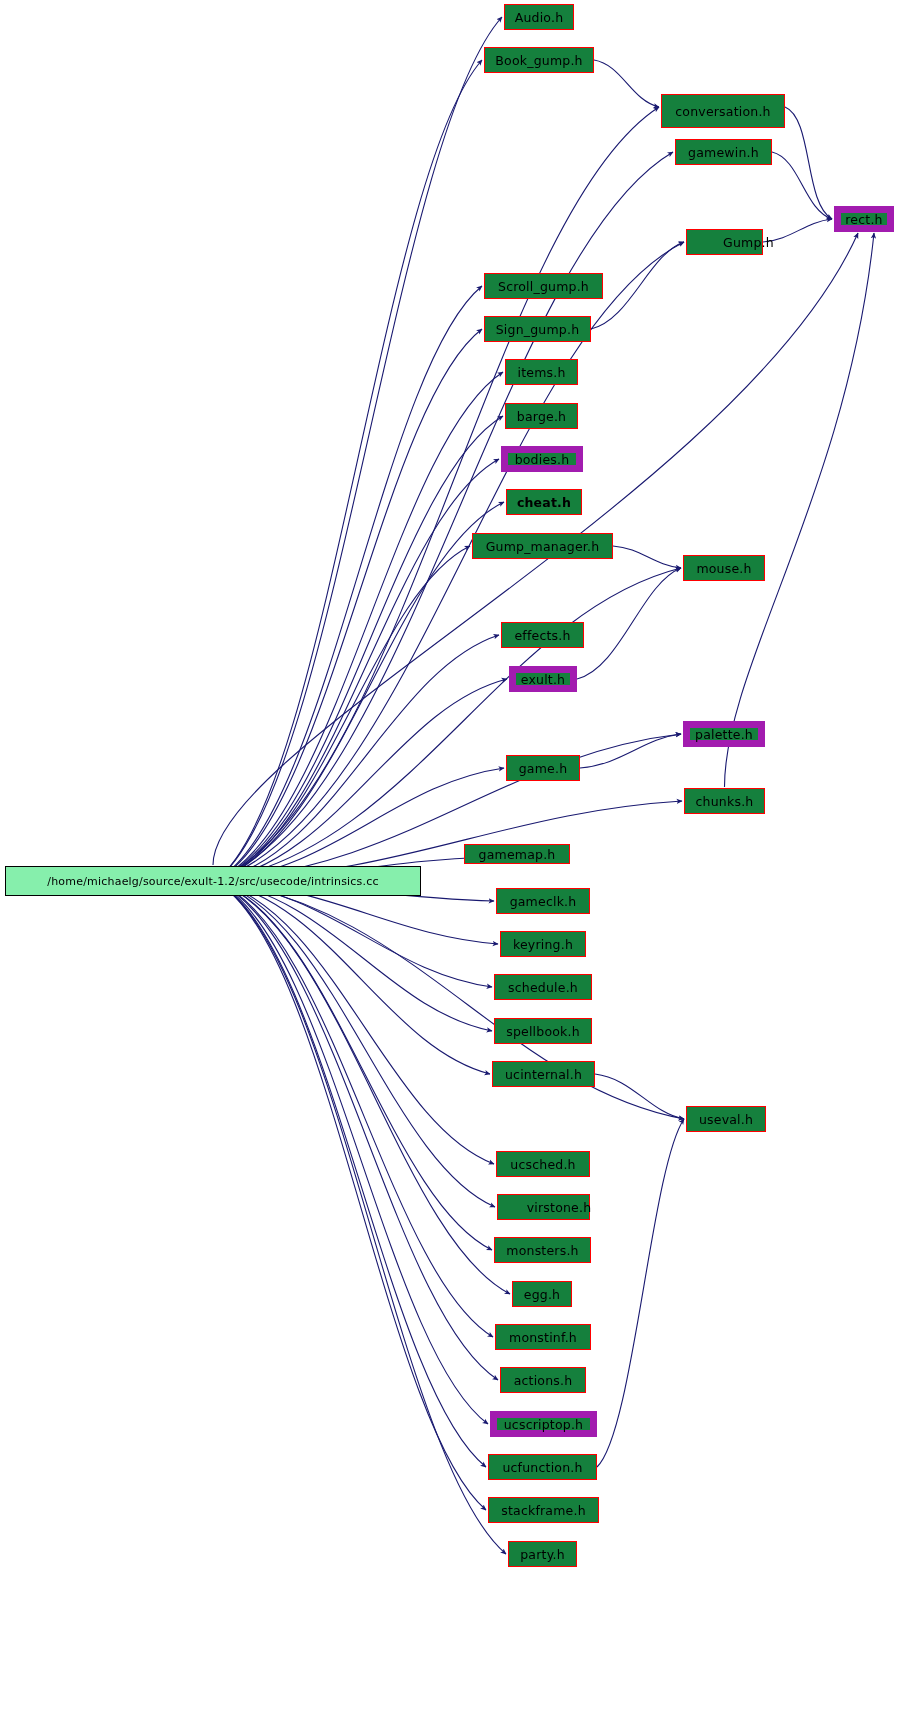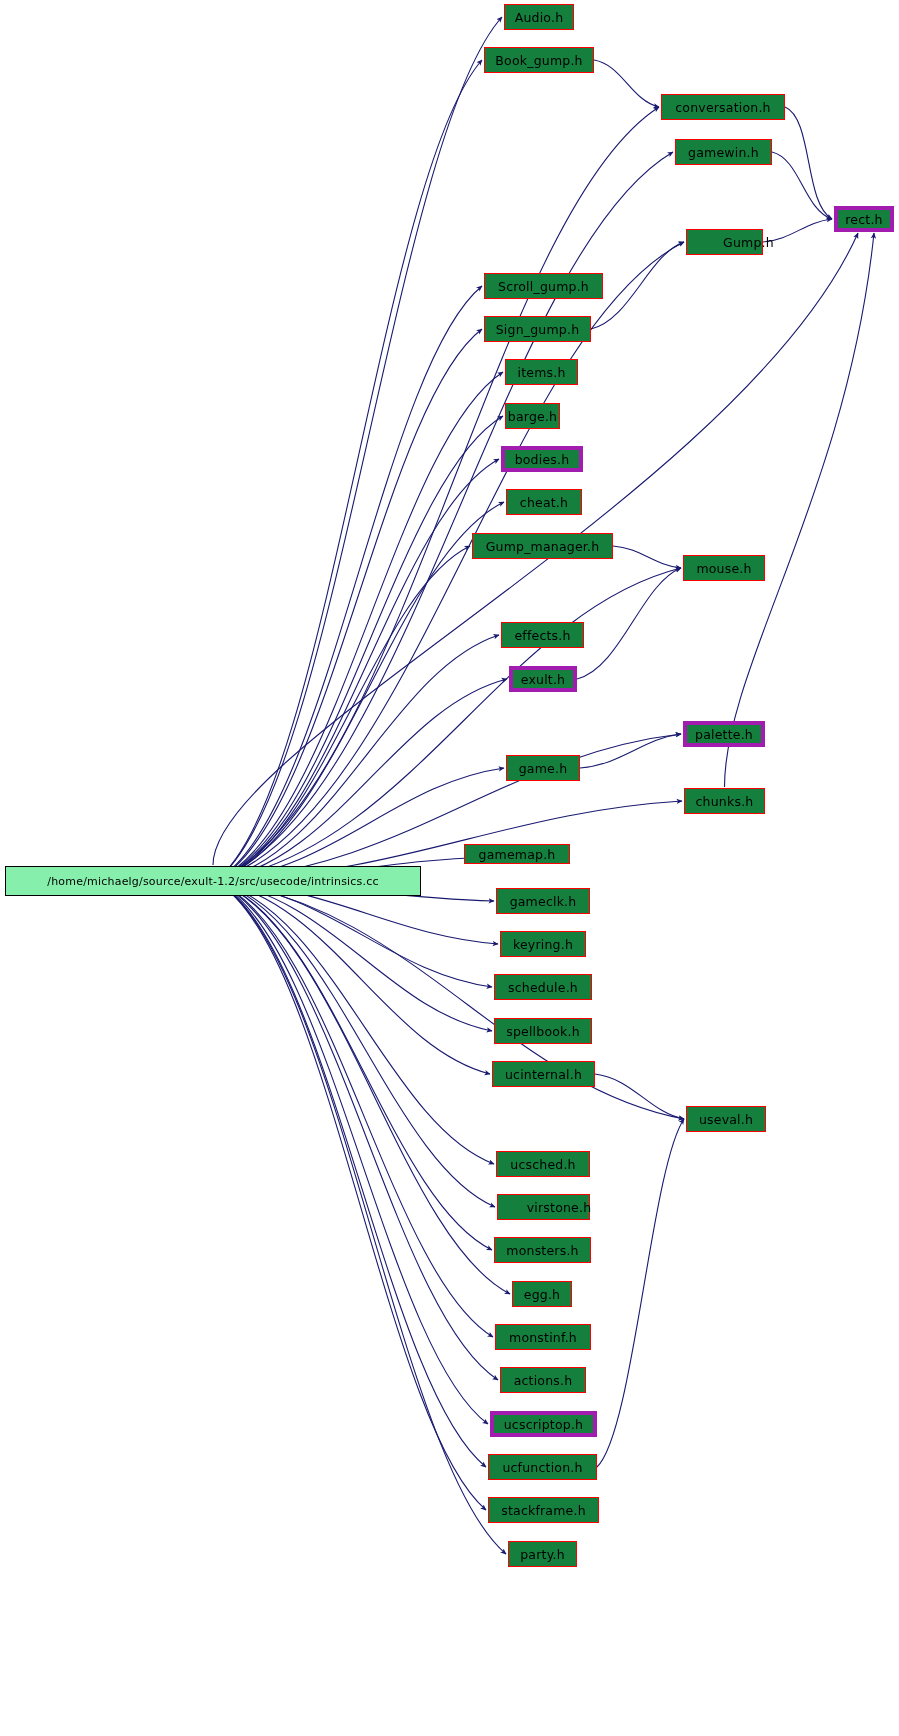--- a/index.html
+++ b/index.html
@@ -2,21 +2,21 @@
 <html><head>
 <meta charset="utf-8">
 <style>
   html,body{margin:0;padding:0;background:#ffffff;}
   #canvas{position:relative;width:899px;height:1736px;background:#ffffff;overflow:hidden;}
   #edges{position:absolute;left:0;top:0;width:899px;height:1736px;}
   .node{position:absolute;box-sizing:border-box;display:flex;align-items:center;justify-content:center;
         font-family:"DejaVu Sans","Liberation Sans",sans-serif;font-size:12.5px;color:#000000;
         white-space:nowrap;letter-spacing:0.2px;background:#15803d;}
   .node.red{border:1px solid #ff0000;}
-  .node.black{border:4px solid #a21caf;}
+  .node.black{border:7px solid #a21caf;}
   .node.root{border:1px solid #000000;background:#86efac;font-size:11px;}
 </style>
 </head>
 <body>
 
 <div id="canvas">
   <svg id="edges" viewBox="0 0 899 1736" xmlns="http://www.w3.org/2000/svg">
       <defs>
         <marker id="ah" viewBox="0 0 10 10" refX="9" refY="5" markerWidth="5.5" markerHeight="5.5" orient="auto" markerUnits="strokeWidth">
           <path d="M0,0.6 L10,5 L0,9.4 L2.4,5 Z" fill="#191970"></path>
@@ -72,48 +72,48 @@
     </svg>
 <div class="node root" style="left: 5px; top: 866px; width: 416px; height: 30px;">
       <span>/home/michaelg/source/exult-1.2/src/usecode/intrinsics.cc</span>
     </div>
     <div class="node red" style="left: 504px; top: 4px; width: 70px; height: 26px;">
       <span>Audio.h</span>
     </div>
     <div class="node red" style="left: 484px; top: 47px; width: 110px; height: 26px;">
       <span>Book_gump.h</span>
     </div>
-    <div class="node red" style="left: 661px; top: 94px; width: 124px; height: 26px;">
+    <div class="node red" style="left: 661px; top: 94px; width: 124px; height: 34px;">
       <span>conversation.h</span>
     </div>
     <div class="node red" style="left: 675px; top: 139px; width: 97px; height: 26px;">
       <span>gamewin.h</span>
     </div>
     <div class="node black" style="left: 834px; top: 206px; width: 60px; height: 26px;">
       <span>rect.h</span>
     </div>
     <div class="node red" style="left: 686px; top: 229px; width: 77px; height: 26px; padding-left: 48px;">
       <span>Gump.h</span>
     </div>
     <div class="node red" style="left: 484px; top: 273px; width: 119px; height: 26px;">
       <span>Scroll_gump.h</span>
     </div>
     <div class="node red" style="left: 484px; top: 316px; width: 107px; height: 26px;">
       <span>Sign_gump.h</span>
     </div>
     <div class="node red" style="left: 505px; top: 359px; width: 73px; height: 26px;">
       <span>items.h</span>
     </div>
-    <div class="node red" style="left: 505px; top: 403px; width: 55px; height: 26px;">
+    <div class="node red" style="left: 505px; top: 403px; width: 73px; height: 26px;">
       <span>barge.h</span>
     </div>
     <div class="node black" style="left: 501px; top: 446px; width: 82px; height: 26px;">
       <span>bodies.h</span>
     </div>
-    <div class="node red" style="left: 506px; top: 489px; width: 76px; height: 26px;">
+    <div class="node red" style="left: 506px; top: 489px; width: 76px; height: 26px; font-weight: bold;">
       <span>cheat.h</span>
     </div>
     <div class="node red" style="left: 472px; top: 533px; width: 141px; height: 26px;">
       <span>Gump_manager.h</span>
     </div>
     <div class="node red" style="left: 683px; top: 555px; width: 82px; height: 26px;">
       <span>mouse.h</span>
     </div>
     <div class="node red" style="left: 501px; top: 622px; width: 83px; height: 26px;">
       <span>effects.h</span>

